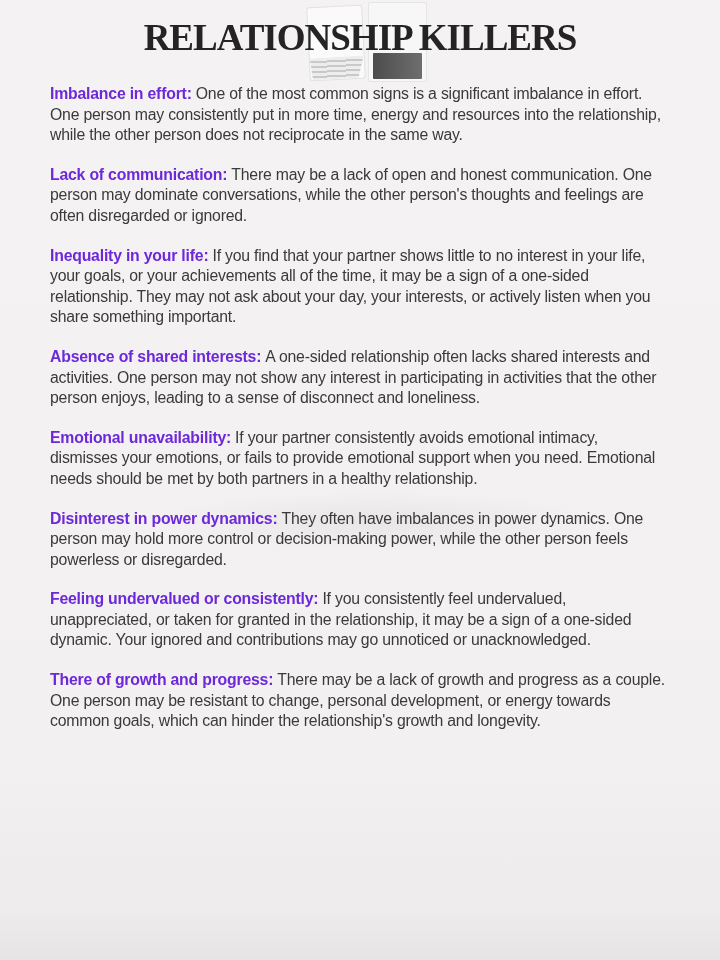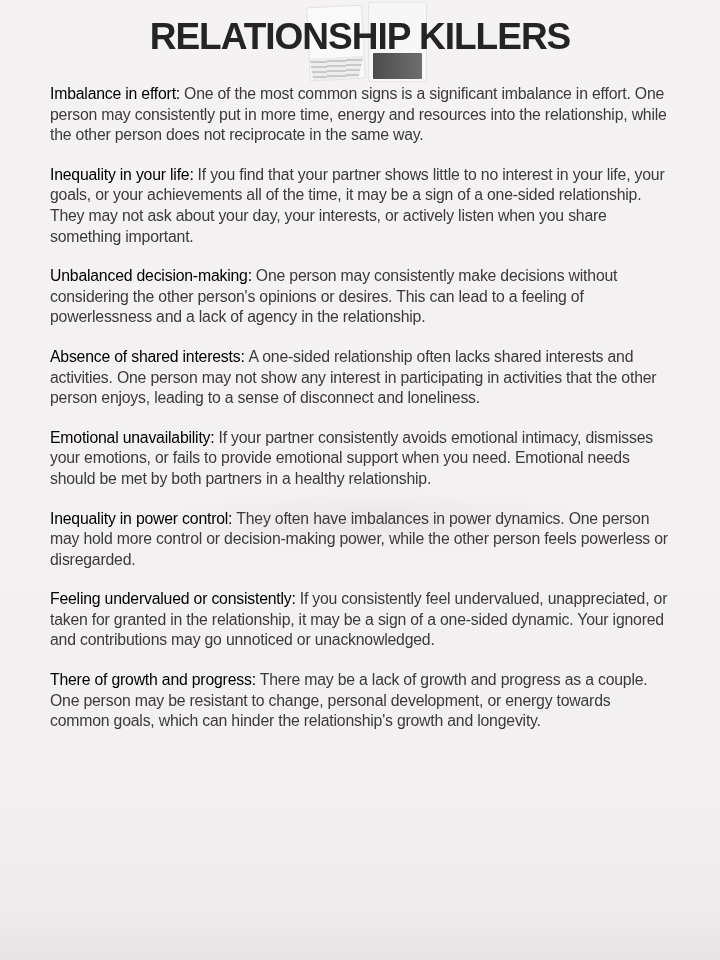--- a/index.html
+++ b/index.html
@@ -15,20 +15,21 @@
     font-family: "Liberation Sans", sans-serif;
   }
 
   
   .header {
     position: absolute;
     top: 0;
     left: 0;
     width: 720px;
     height: 86px;
+    font-family: Liberation Serif, serif;
   }
   .bottle {
     position: absolute;
     z-index: 1;
   }
   .bottle-left {
     left: 308px;
     top: 6px;
     width: 54px;
     height: 72px;
@@ -87,22 +88,22 @@
     z-index: 2;
   }
   .section {
     margin: 0 0 19px 0;
     font-size: 15.8px;
     line-height: 20.6px;
     letter-spacing: -0.2px;
     color: #3a3a3a;
   }
   .section-heading {
-    font-weight: normal;
-    color: #000000;
+    font-weight: bold;
+    color: #6d28d9;
     margin-right: 4px;
   }
 
   
   .watermark {
     position: absolute;
     left: 160px;
     top: 492px;
     width: 430px;
     height: 58px;
@@ -124,39 +125,39 @@
   <h1 class="page-title">RELATIONSHIP KILLERS</h1>
 </div>
 
 <div class="watermark"></div>
 
 <div class="sections">
   <p class="section">
     <span class="section-heading">Imbalance in effort:</span><span class="section-body">One of the most common signs is a significant imbalance in effort. One person may consistently put in more time, energy and resources into the relationship, while the other person does not reciprocate in the same way.</span>
   </p>
 
+  <p class="section">
+    <span class="section-heading">Lack of communication:</span><span class="section-body">There may be a lack of open and honest communication. One person may dominate conversations, while the other person's thoughts and feelings are often disregarded or ignored.</span>
+  </p>
 
   <p class="section">
     <span class="section-heading">Inequality in your life:</span><span class="section-body">If you find that your partner shows little to no interest in your life, your goals, or your achievements all of the time, it may be a sign of a one-sided relationship. They may not ask about your day, your interests, or actively listen when you share something important.</span>
   </p>
 
-  <p class="section">
-    <span class="section-heading">Unbalanced decision-making:</span><span class="section-body">One person may consistently make decisions without considering the other person's opinions or desires. This can lead to a feeling of powerlessness and a lack of agency in the relationship.</span>
-  </p>
 
   <p class="section">
     <span class="section-heading">Absence of shared interests:</span><span class="section-body">A one-sided relationship often lacks shared interests and activities. One person may not show any interest in participating in activities that the other person enjoys, leading to a sense of disconnect and loneliness.</span>
   </p>
 
   <p class="section">
     <span class="section-heading">Emotional unavailability:</span><span class="section-body">If your partner consistently avoids emotional intimacy, dismisses your emotions, or fails to provide emotional support when you need. Emotional needs should be met by both partners in a healthy relationship.</span>
   </p>
 
   <p class="section">
-    <span class="section-heading">Inequality in power control:</span><span class="section-body">They often have imbalances in power dynamics. One person may hold more control or decision-making power, while the other person feels powerless or disregarded.</span>
+    <span class="section-heading">Disinterest in power dynamics:</span><span class="section-body">They often have imbalances in power dynamics. One person may hold more control or decision-making power, while the other person feels powerless or disregarded.</span>
   </p>
 
   <p class="section">
     <span class="section-heading">Feeling undervalued or consistently:</span><span class="section-body">If you consistently feel undervalued, unappreciated, or taken for granted in the relationship, it may be a sign of a one-sided dynamic. Your ignored and contributions may go unnoticed or unacknowledged.</span>
   </p>
 
   <p class="section">
     <span class="section-heading">There of growth and progress:</span><span class="section-body">There may be a lack of growth and progress as a couple. One person may be resistant to change, personal development, or energy towards common goals, which can hinder the relationship's growth and longevity.</span>
   </p>
 </div>

